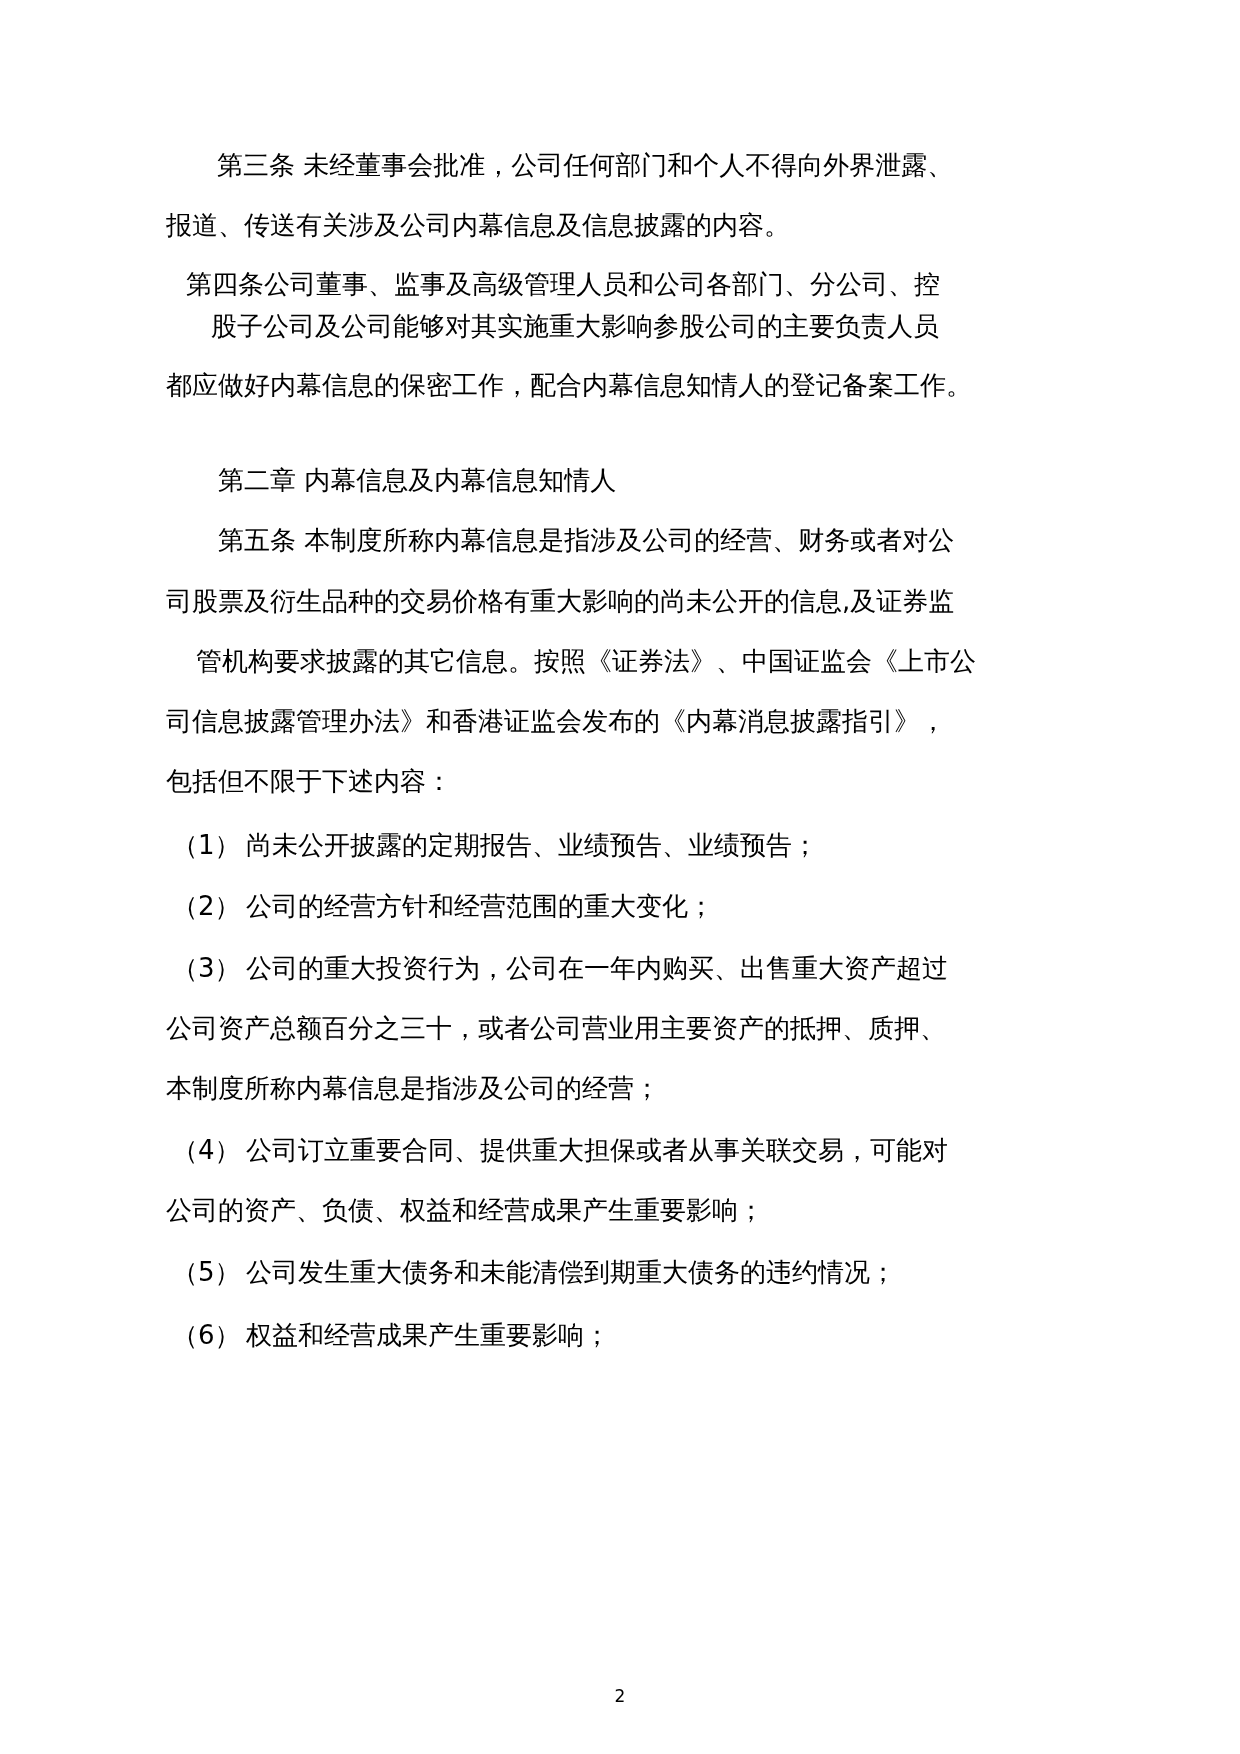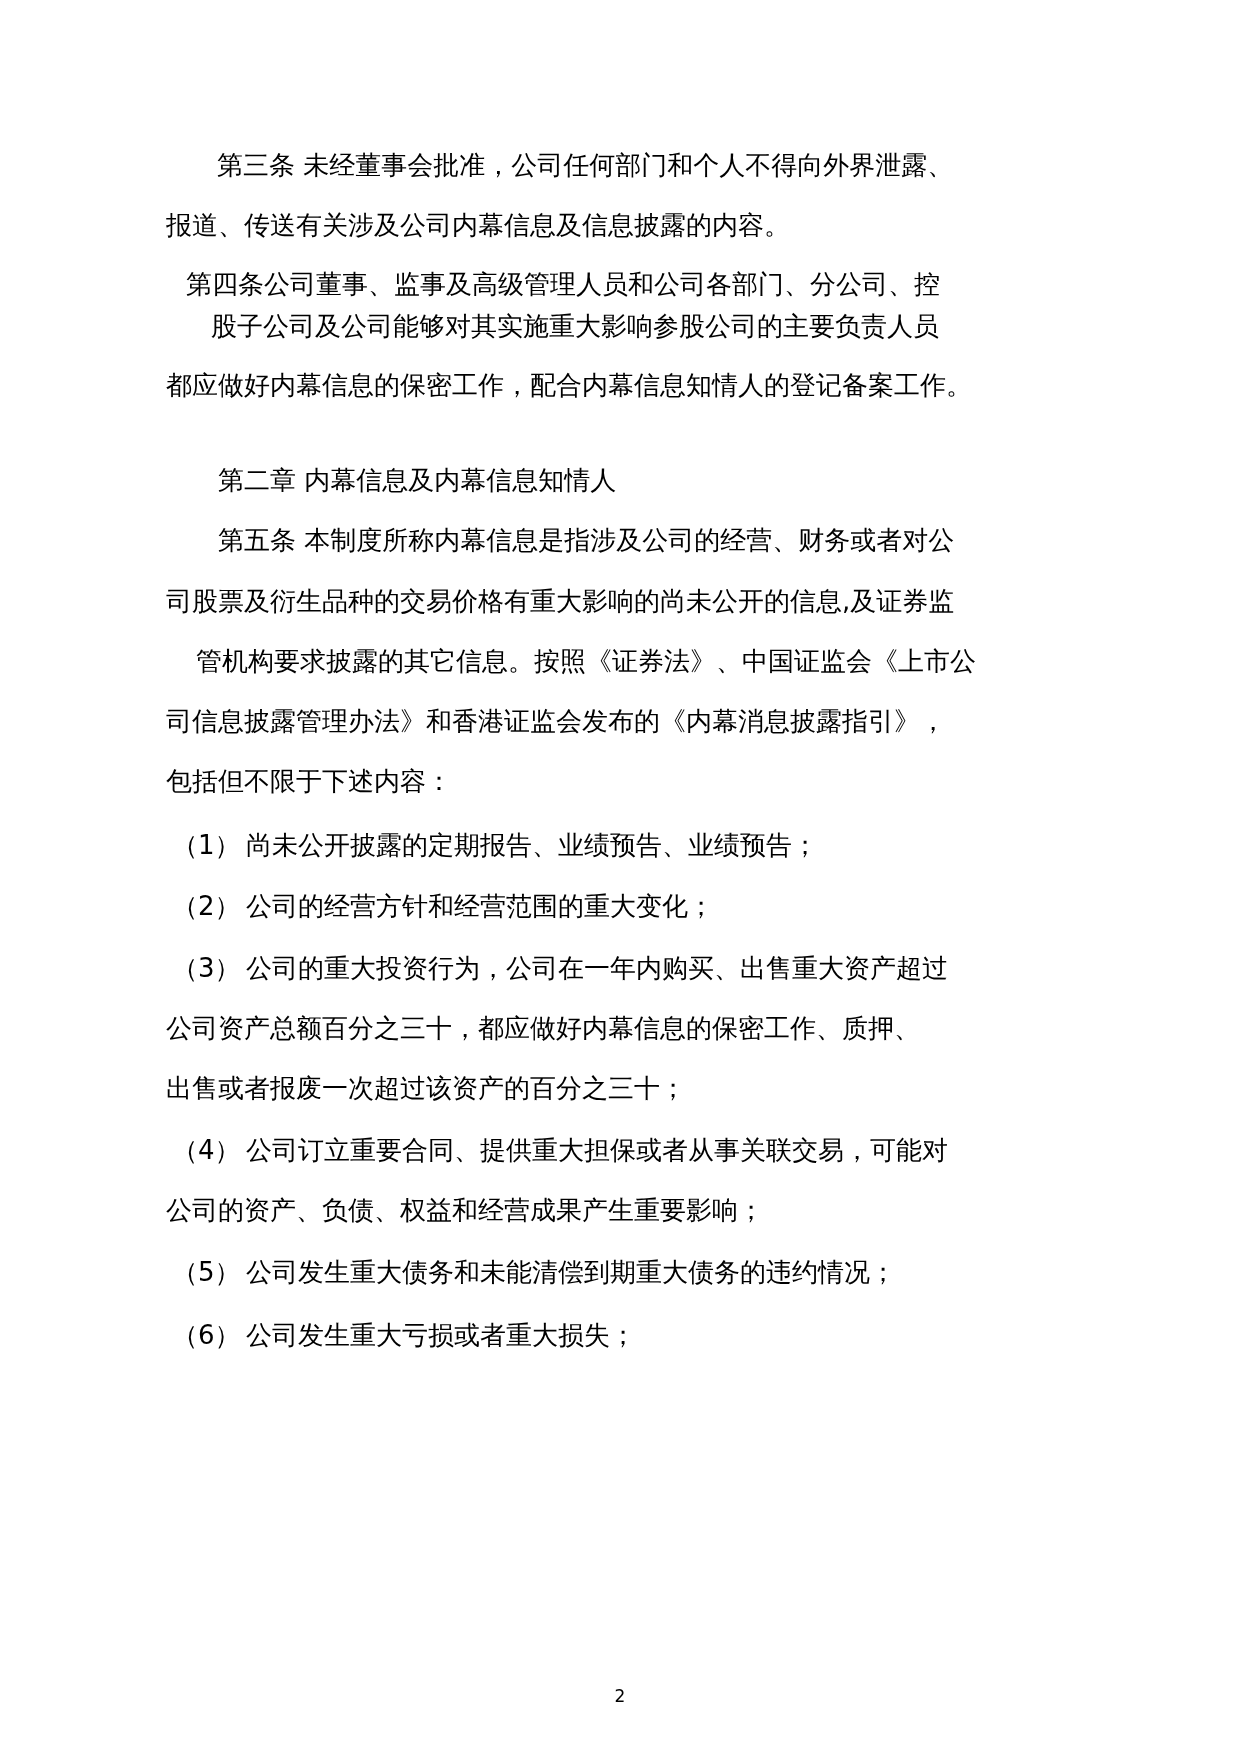--- a/index.html
+++ b/index.html
@@ -60,28 +60,28 @@
   <div class="line" style="top:764px; left:166px;">包括但不限于下述内容：</div>
 
   <div class="line" style="top:828px; left:172px;">（1）</div>
   <div class="line" style="top:828px; left:246px;">尚未公开披露的定期报告、业绩预告、业绩预告；</div>
 
   <div class="line" style="top:889px; left:172px;">（2）</div>
   <div class="line" style="top:889px; left:246px;">公司的经营方针和经营范围的重大变化；</div>
 
   <div class="line" style="top:951px; left:172px;">（3）</div>
   <div class="line" style="top:951px; left:246px;">公司的重大投资行为，公司在一年内购买、出售重大资产超过</div>
-  <div class="line" style="top:1011px; left:166px;">公司资产总额百分之三十，都应做好内幕信息的保密工作、质押、</div>
-  <div class="line" style="top:1071px; left:166px;">出售或者报废一次超过该资产的百分之三十；</div>
+  <div class="line" style="top:1011px; left:166px;">公司资产总额百分之三十，或者公司营业用主要资产的抵押、质押、</div>
+  <div class="line" style="top:1071px; left:166px;">本制度所称内幕信息是指涉及公司的经营；</div>
 
   <div class="line" style="top:1133px; left:172px;">（4）</div>
   <div class="line" style="top:1133px; left:246px;">公司订立重要合同、提供重大担保或者从事关联交易，可能对</div>
   <div class="line" style="top:1193px; left:166px;">公司的资产、负债、权益和经营成果产生重要影响；</div>
 
   <div class="line" style="top:1255px; left:172px;">（5）</div>
   <div class="line" style="top:1255px; left:246px;">公司发生重大债务和未能清偿到期重大债务的违约情况；</div>
 
   <div class="line" style="top:1318px; left:172px;">（6）</div>
-  <div class="line" style="top:1318px; left:246px;">公司发生重大亏损或者重大损失；</div>
+  <div class="line" style="top:1318px; left:246px;">权益和经营成果产生重要影响；</div>
 
   <div class="page-number">2</div>
 
 </div>
 
 </body></html>

